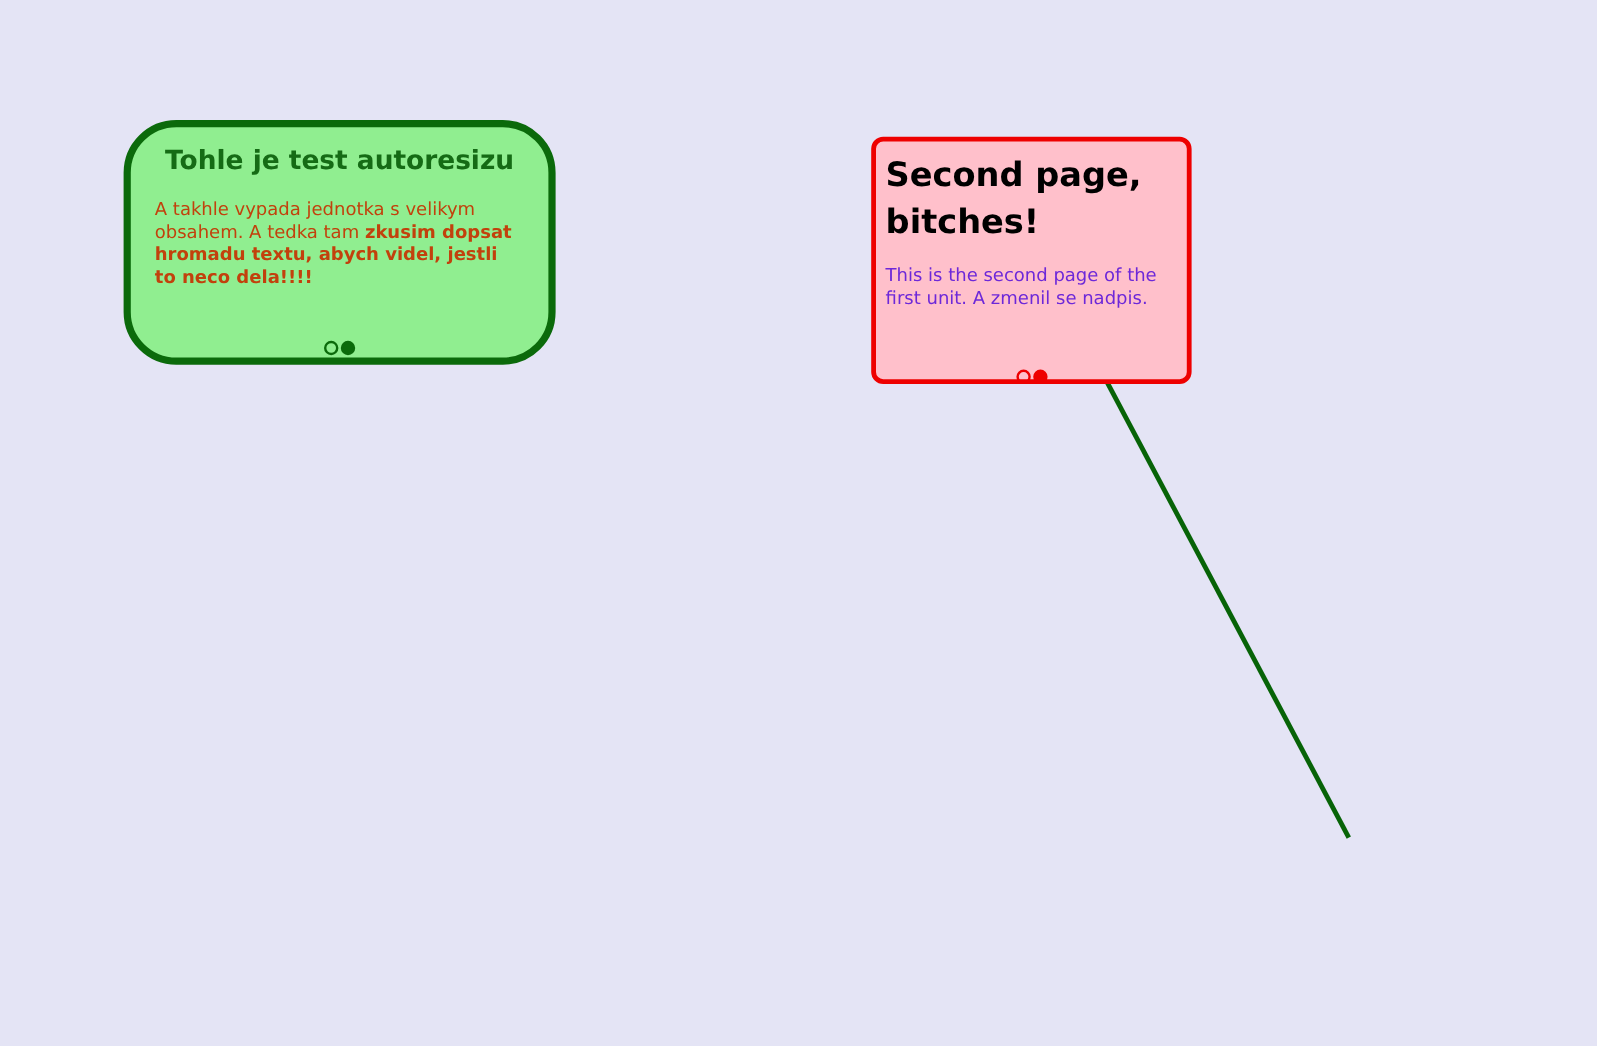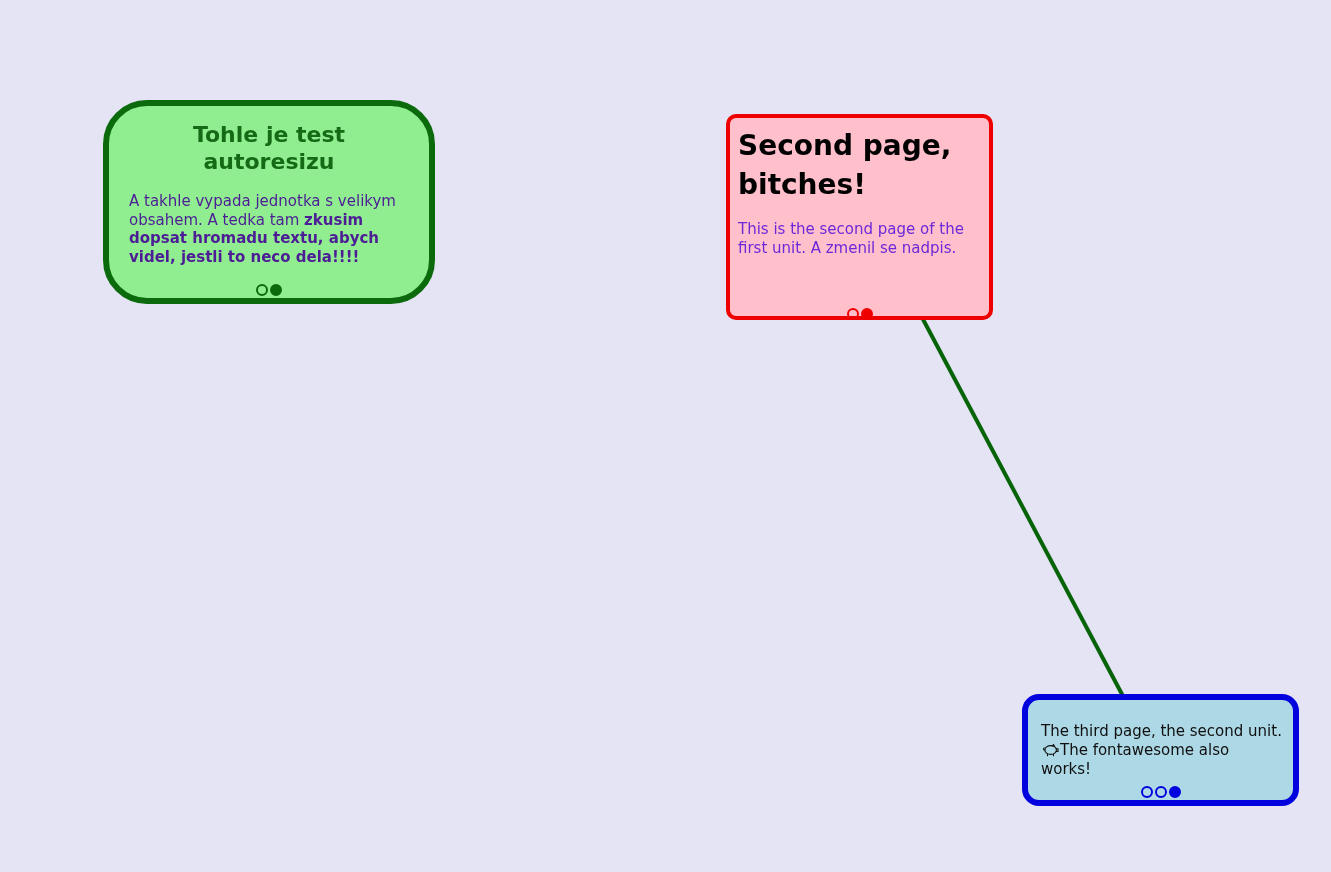--- a/index.html
+++ b/index.html
@@ -35,36 +35,36 @@
     border: 2px solid #000;
     border-radius: 50%;
     margin: 0 1px;
     background: transparent;
     vertical-align: middle;
     cursor: pointer;
   }
   
   .card-green {
     left: 103px; top: 100px;
-    width: 332px; height: 204px;
+    width: 360px; height: 204px;
     background: #90EE90;
     border: 6px solid #0B6A0B;
     border-radius: 44px;
     padding: 16px 20px 0 20px;
   }
   .card-green .title {
     color: #156B15;
     font-size: 22px;
     font-weight: bold;
     text-align: center;
     line-height: 1.22;
     margin: 0 0 16px 0;
   }
   .card-green .body {
-    color: #4c1d95;
+    color: #c2410c;
     font-size: 15px;
     line-height: 1.26;
     text-align: left;
   }
   .card-green .pager { bottom: 2px; }
   
   .card-red {
     left: 726px; top: 114px;
     width: 267px; height: 206px;
     background: #FFC0CB;
@@ -121,26 +121,14 @@
     <div class="body"><span>A takhle vypada jednotka s velikym obsahem. A tedka tam </span><span class="bold">zkusim dopsat hromadu textu, abych videl, jestli to neco dela!!!!</span></div>
     <div class="pager"><span class="dot" style="border-color: rgb(11, 106, 11);"></span><span class="dot" style="border-color: rgb(11, 106, 11); background: rgb(11, 106, 11);"></span></div>
   </div>
 
   <div class="card card-red">
     <div class="title">Second page, bitches!</div>
     <div class="body">This is the second page of the first unit. A zmenil se nadpis.</div>
     <div class="pager"><span class="dot" style="border-color: rgb(238, 0, 0);"></span><span class="dot" style="border-color: rgb(238, 0, 0); background: rgb(238, 0, 0);"></span></div>
   </div>
 
-  <div class="card card-blue">
-    <div class="body"><span>The third page, the second unit.</span><svg class="pig-icon-svg" width="17" height="14" viewBox="0 0 20 16">
-           <g fill="none" stroke="#101010" stroke-width="1.3" stroke-linecap="round">
-             <path d="M3.2,8.2 q-2.4,-0.8 -0.6,-2.6"></path>
-             <ellipse cx="10.2" cy="8" rx="6.8" ry="5.2"></ellipse>
-             <path d="M16.6,6.6 h2.2 v3.2 h-2.2"></path>
-             <path d="M12,3.2 l1.6,-1.6 l1.2,2"></path>
-             <path d="M6.5,13 v1.8 M13.5,13 v1.8"></path>
-           </g>
-         </svg><span>The fontawesome also works!</span></div>
-    <div class="pager"><span class="dot" style="border-color: rgb(2, 2, 223);"></span><span class="dot" style="border-color: rgb(2, 2, 223);"></span><span class="dot" style="border-color: rgb(2, 2, 223); background: rgb(2, 2, 223);"></span></div>
-  </div>
 
 </div>
 
 </body></html>

